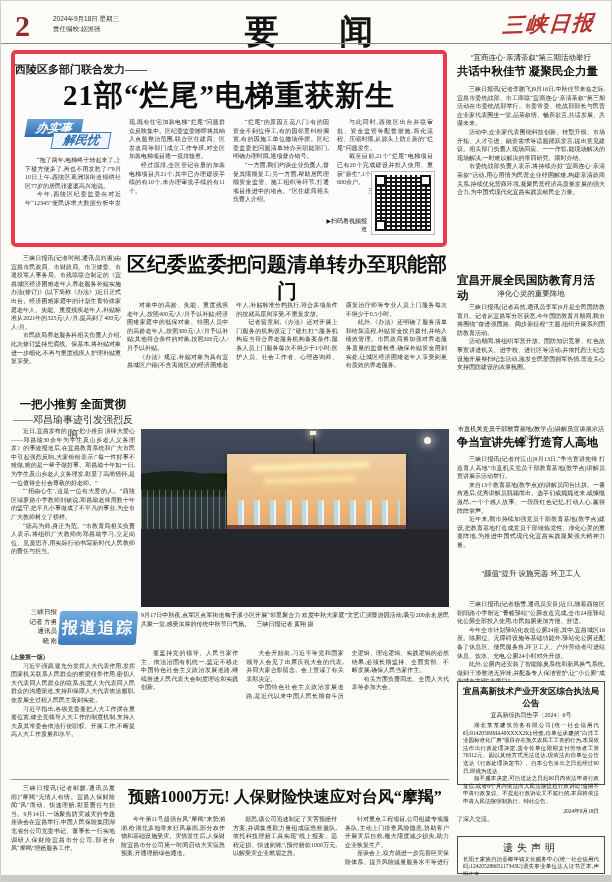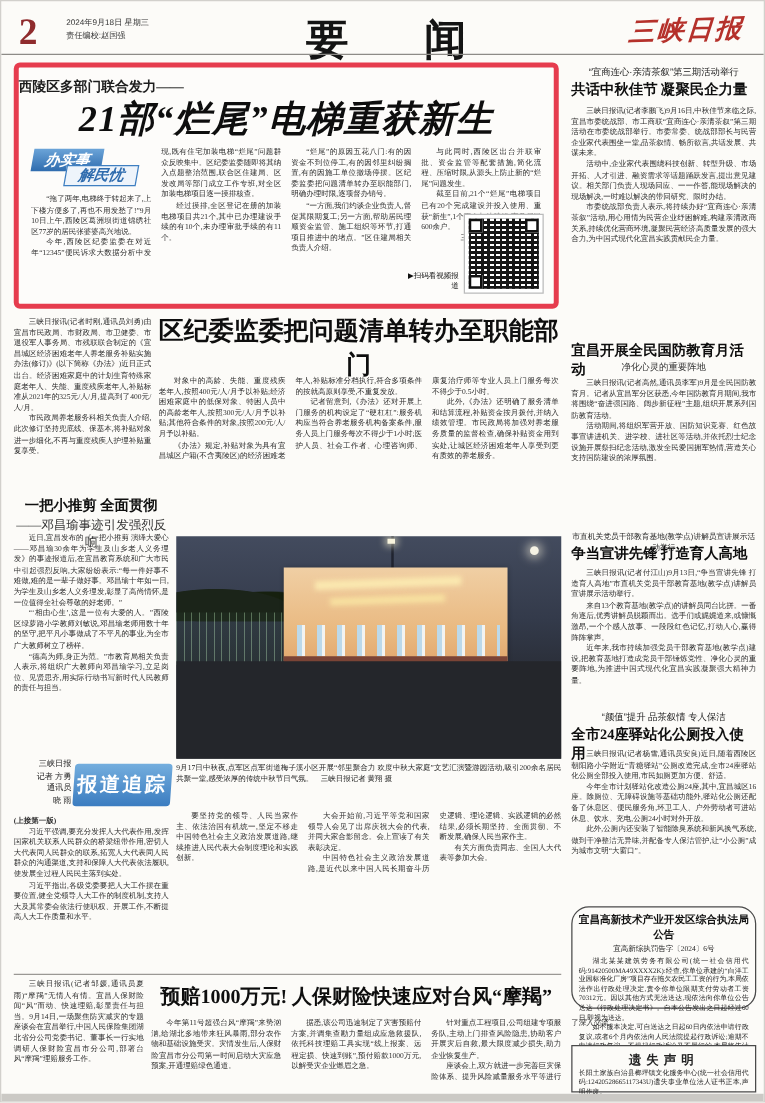--- a/index.html
+++ b/index.html
@@ -19,21 +19,21 @@
   .section-title{left:0;right:0;top:8px;text-align:center;font-size:34px;font-weight:bold;color:#141414;
                  letter-spacing:26px;padding-left:32px;}
   .masthead{right:16px;top:9px;font-size:21px;font-weight:bold;font-style:italic;color:#b5312b;
             letter-spacing:2px;transform:skewX(-6deg) rotate(-2deg);}
   .header-rule{left:0;right:0;top:42px;height:1px;background:#8d8b87;}
 
   
   .lead-box{left:10px;top:49px;width:436px;height:197px;border:4px solid #e63c4e;border-radius:5px;
             background:#fdfcfa;box-sizing:border-box;}
   .lead-kicker{left:0;right:0;top:8px;text-align:left;font-size:11px;font-weight:700;color:#1d1d1d;}
-  .lead-headline{left:0;right:0;top:22px;text-align:center;font-size:29px;font-weight:900;color:#0e0e0e;letter-spacing:1px;font-style:italic;}
+  .lead-headline{left:0;right:0;top:22px;text-align:center;font-size:29px;font-weight:900;color:#0e0e0e;letter-spacing:1px;}
   .lead-body{left:10px;right:10px;top:64px;height:118px;}
   .badge-service{position:relative;width:88px;height:33px;margin:1px 0 4px 1px;}
   .badge-service .b1{position:absolute;left:0;top:0;width:56px;height:18px;background:linear-gradient(180deg,#6ba4d8,#2f6cae);
        color:#fff;font-size:12px;line-height:18px;font-weight:bold;font-style:italic;text-align:center;transform:skewX(-10deg);}
   .badge-service .b2{position:absolute;left:26px;top:13px;width:58px;height:17px;background:#eef4fb;border:1px solid #3f7fc1;
        color:#2f6cae;font-size:12px;line-height:15px;font-weight:bold;font-style:italic;text-align:center;transform:skewX(-10deg);box-sizing:border-box;}
   .lead-credit{text-align:right;}
   .qr{right:8px;bottom:8px;width:64px;height:64px;background:#fff;border:1px solid #bbb;padding:3px;box-sizing:border-box;}
   .qr-inner{position:relative;width:100%;height:100%;
      background:repeating-linear-gradient(0deg,#161616 0 2px,transparent 2px 4px),
@@ -100,27 +100,27 @@
   
   .rcol{left:456px;width:148px;}
   .r-kicker{text-align:center;font-size:7.5px;color:#222;font-family:"Liberation Sans",sans-serif;}
   .r-head{font-size:11.5px;font-weight:900;color:#0e0e0e;}
   .r-tea-kicker{top:52px;} .r-tea-head{top:63px;} .r-tea-body{top:84px;height:182px;}
   .r-def-head{top:272px;} .r-def-sub{top:288px;text-align:center;font-size:7.5px;color:#333;}
   .r-def-body{top:302px;height:118px;}
   .r-lec-kicker{top:424px;font-size:6.2px;} .r-lec-head{top:434px;} .r-lec-body{top:454px;height:108px;}
   .r-toi-kicker{top:568px;} .r-toi-head{top:579px;} .r-toi-body{top:599px;height:106px;}
   .r-box{border:1px solid #4a4a4a;box-sizing:border-box;padding:4px 5px;background:#fcfbf8;}
-  .r-notice{top:724px;height:82px;border-radius:14px;}
+  .r-notice{top:680px;height:104px;}
   .r-notice-title{text-align:center;font-size:8.5px;font-weight:bold;color:#111;}
   .r-notice-sub{text-align:center;font-size:6px;color:#222;margin:1px 0 2px;}
   .r-notice-body{font-size:5.5px;line-height:7.6px;text-align:justify;}
   .r-notice-date{font-size:5.5px;text-align:right;margin-top:2px;text-indent:0;}
   .r-lost{top:835px;height:38px;}
-  .r-lost-title{text-align:center;font-size:10px;font-weight:bold;letter-spacing:4px;}
+  .r-lost-title{text-align:center;font-size:10px;font-weight:normal;letter-spacing:4px;}
   .r-lost-body{font-size:5.5px;line-height:7.4px;text-align:justify;margin-top:1px;}
 
   .page-bottom-edge{left:0;right:0;bottom:0;height:6px;background:#cbc9c5;}
 </style>
 </head>
 <body>
 
 <div id="page">
 
   <div class="abs pagenum">2</div>
@@ -245,22 +245,21 @@
   </div>
 
   <div class="abs rcol r-kicker r-lec-kicker">市直机关党员干部教育基地(教学点)讲解员宣讲展示活动举行</div>
   <div class="abs rcol r-head r-lec-head">争当宣讲先锋 打造育人高地</div>
   <div class="abs rcol body-text r-lec-body">
     <p>三峡日报讯(记者付江山)9月13日,“争当宣讲先锋 打造育人高地”市直机关党员干部教育基地(教学点)讲解员宣讲展示活动举行。</p>
     <p>来自13个教育基地(教学点)的讲解员同台比拼。一番角逐后,优秀讲解员脱颖而出。选手们或娓娓道来,或慷慨激昂,一个个感人故事、一段段红色记忆,打动人心,赢得阵阵掌声。</p>
     <p>近年来,我市持续加强党员干部教育基地(教学点)建设,把教育基地打造成党员干部锤炼党性、净化心灵的重要阵地,为推进中国式现代化宜昌实践凝聚强大精神力量。</p>
   </div>
 
-  <div class="abs rcol r-kicker r-toi-kicker">“颜值”提升 品茶叙情 专人保洁</div>
-  <div class="abs rcol r-head r-toi-head">全市24座驿站化公厕投入使用</div>
+  <div class="abs rcol r-kicker r-toi-kicker">“颜值”提升 设施完善 环卫工人</div>
   <div class="abs rcol body-text r-toi-body">
     <p>三峡日报讯(记者杨雪,通讯员安良)近日,随着西陵区朝阳路小学附近“青糖驿站”公厕改造完成,全市24座驿站化公厕全部投入使用,市民如厕更加方便、舒适。</p>
     <p>今年全市计划驿站化改造公厕24座,其中,宜昌城区16座。除厕位、无障碍设施等基础功能外,驿站化公厕还配备了休息区、便民服务角,环卫工人、户外劳动者可进站休息、饮水、充电,公厕24小时对外开放。</p>
     <p>此外,公厕内还安装了智能除臭系统和新风换气系统,做到干净整洁无异味,并配备专人保洁管护,让“小公厕”成为城市文明“大窗口”。</p>
   </div>
 
   <div class="abs rcol r-box r-notice">
     <div class="r-notice-title">宜昌高新技术产业开发区综合执法局公告</div>
     <div class="r-notice-sub">宜高新综执罚告字〔2024〕6号</div>
     <div class="r-notice-body">

